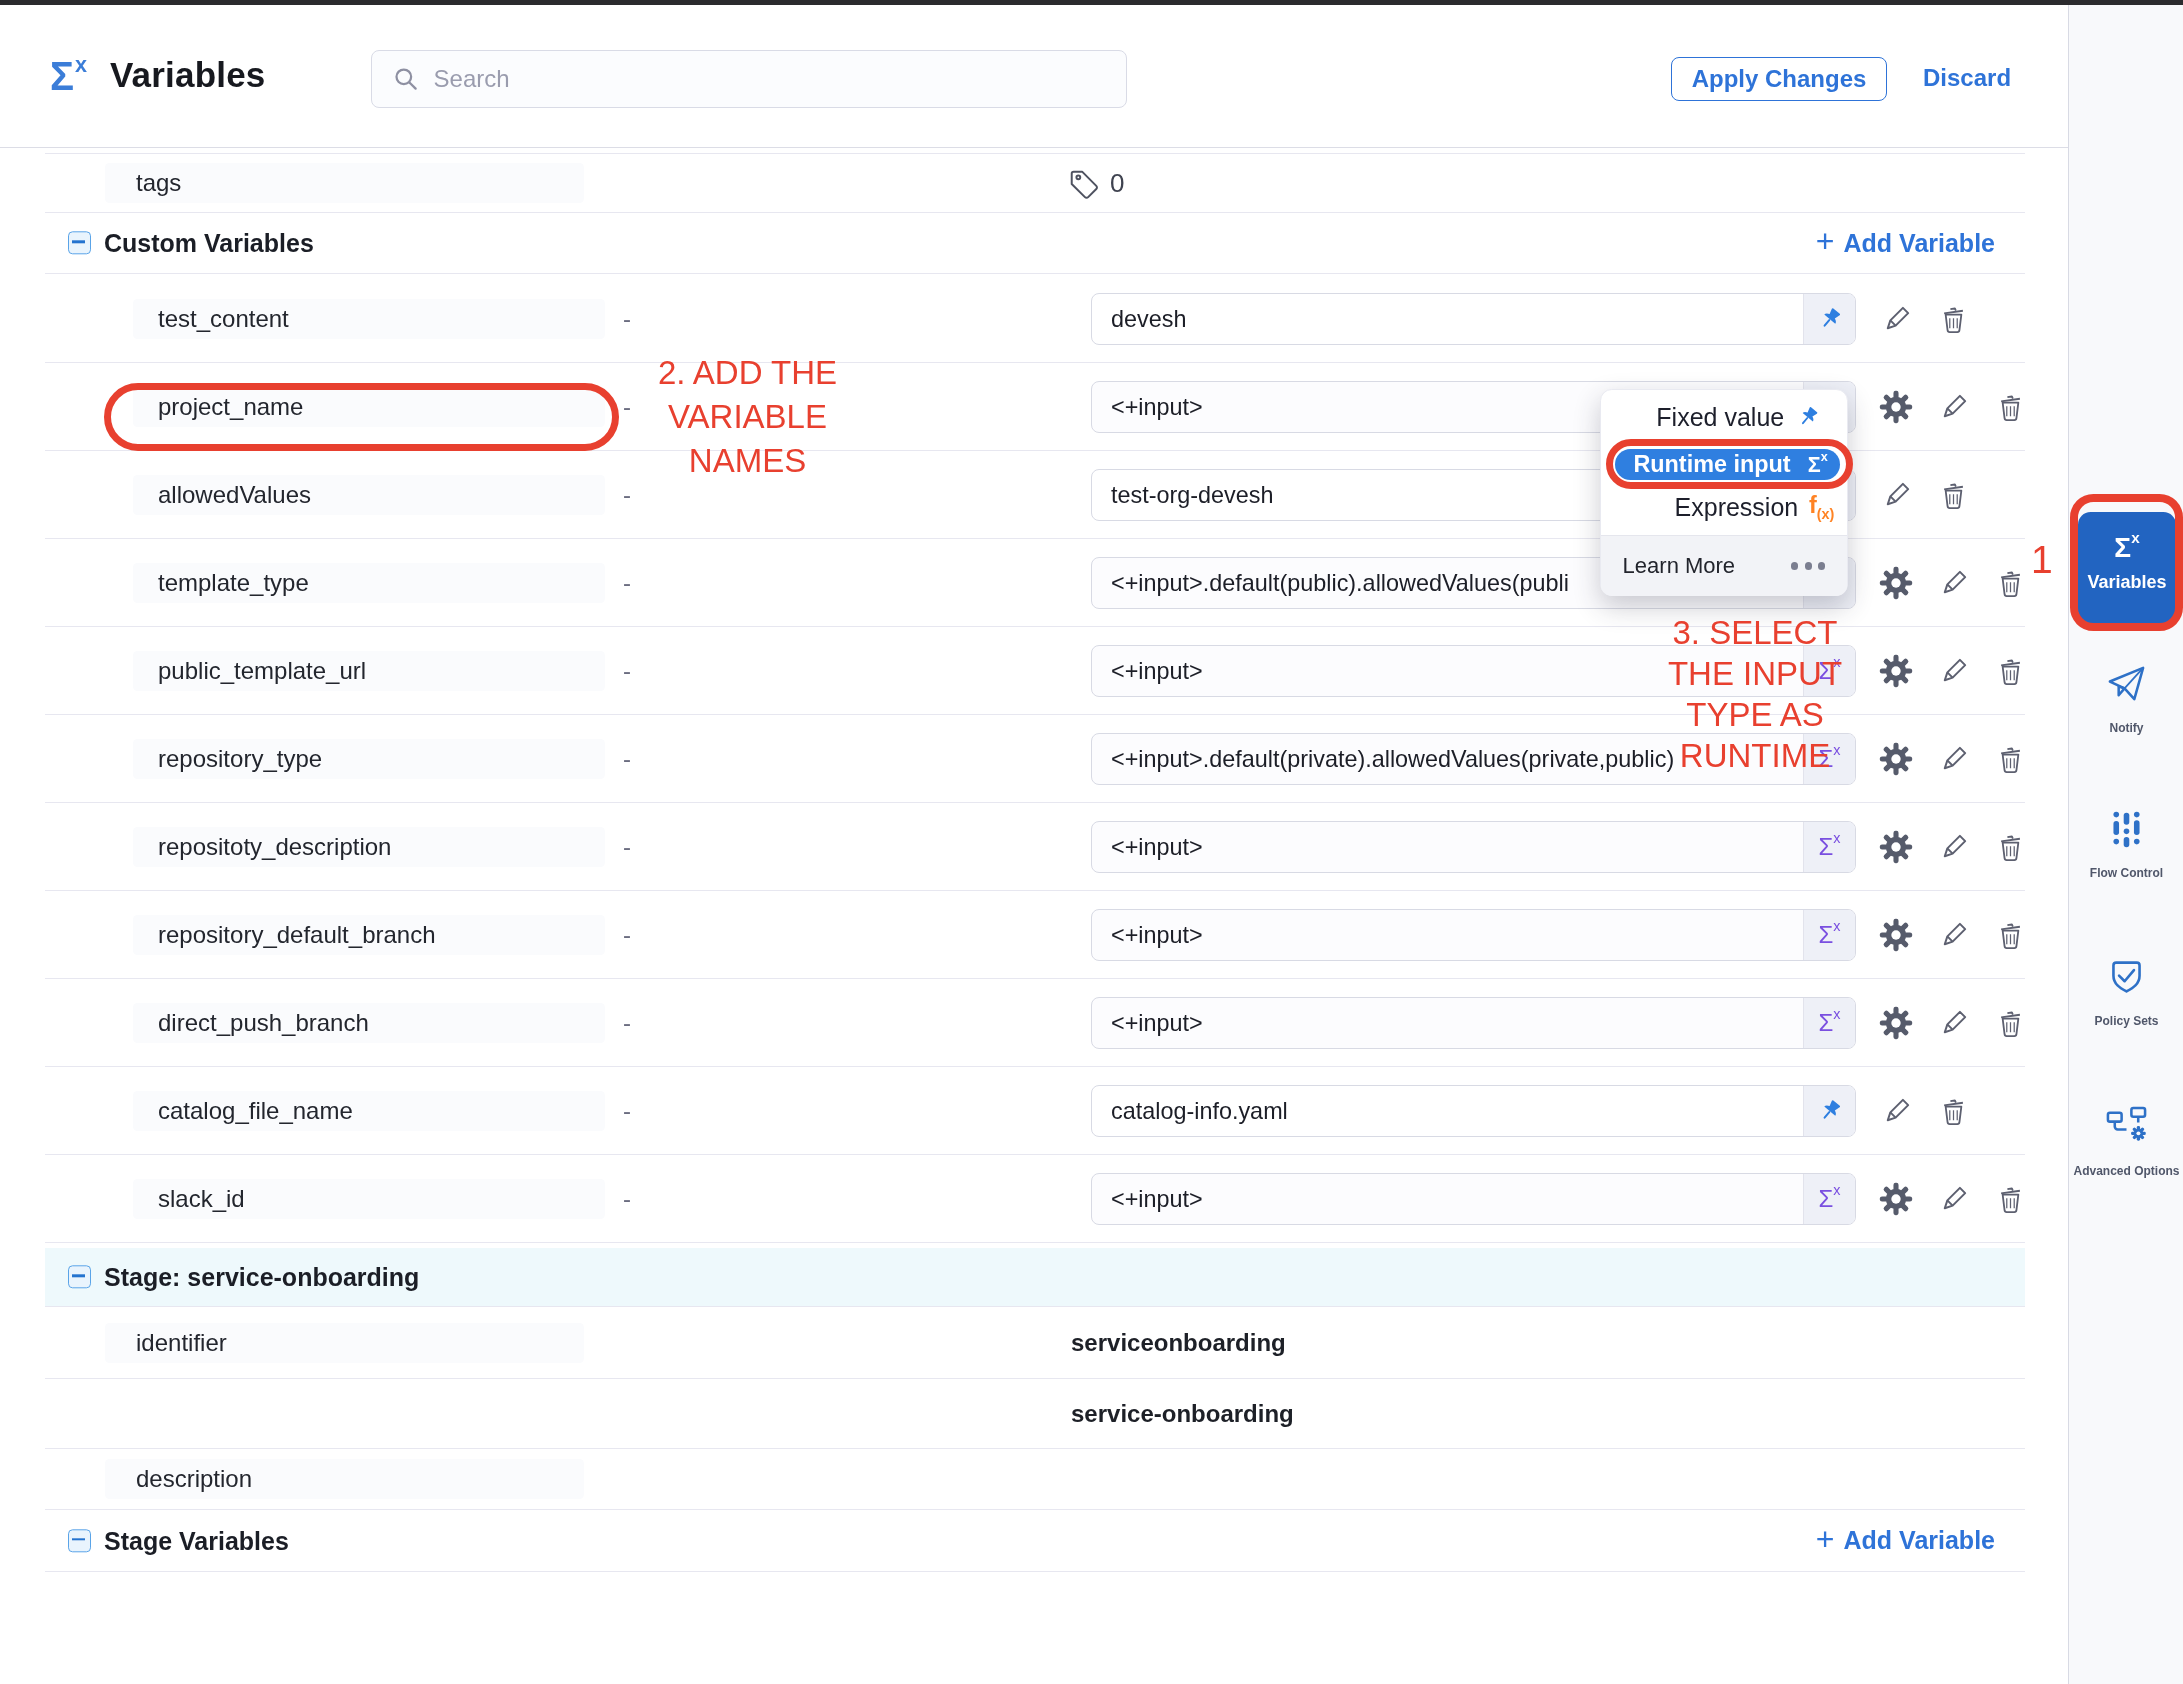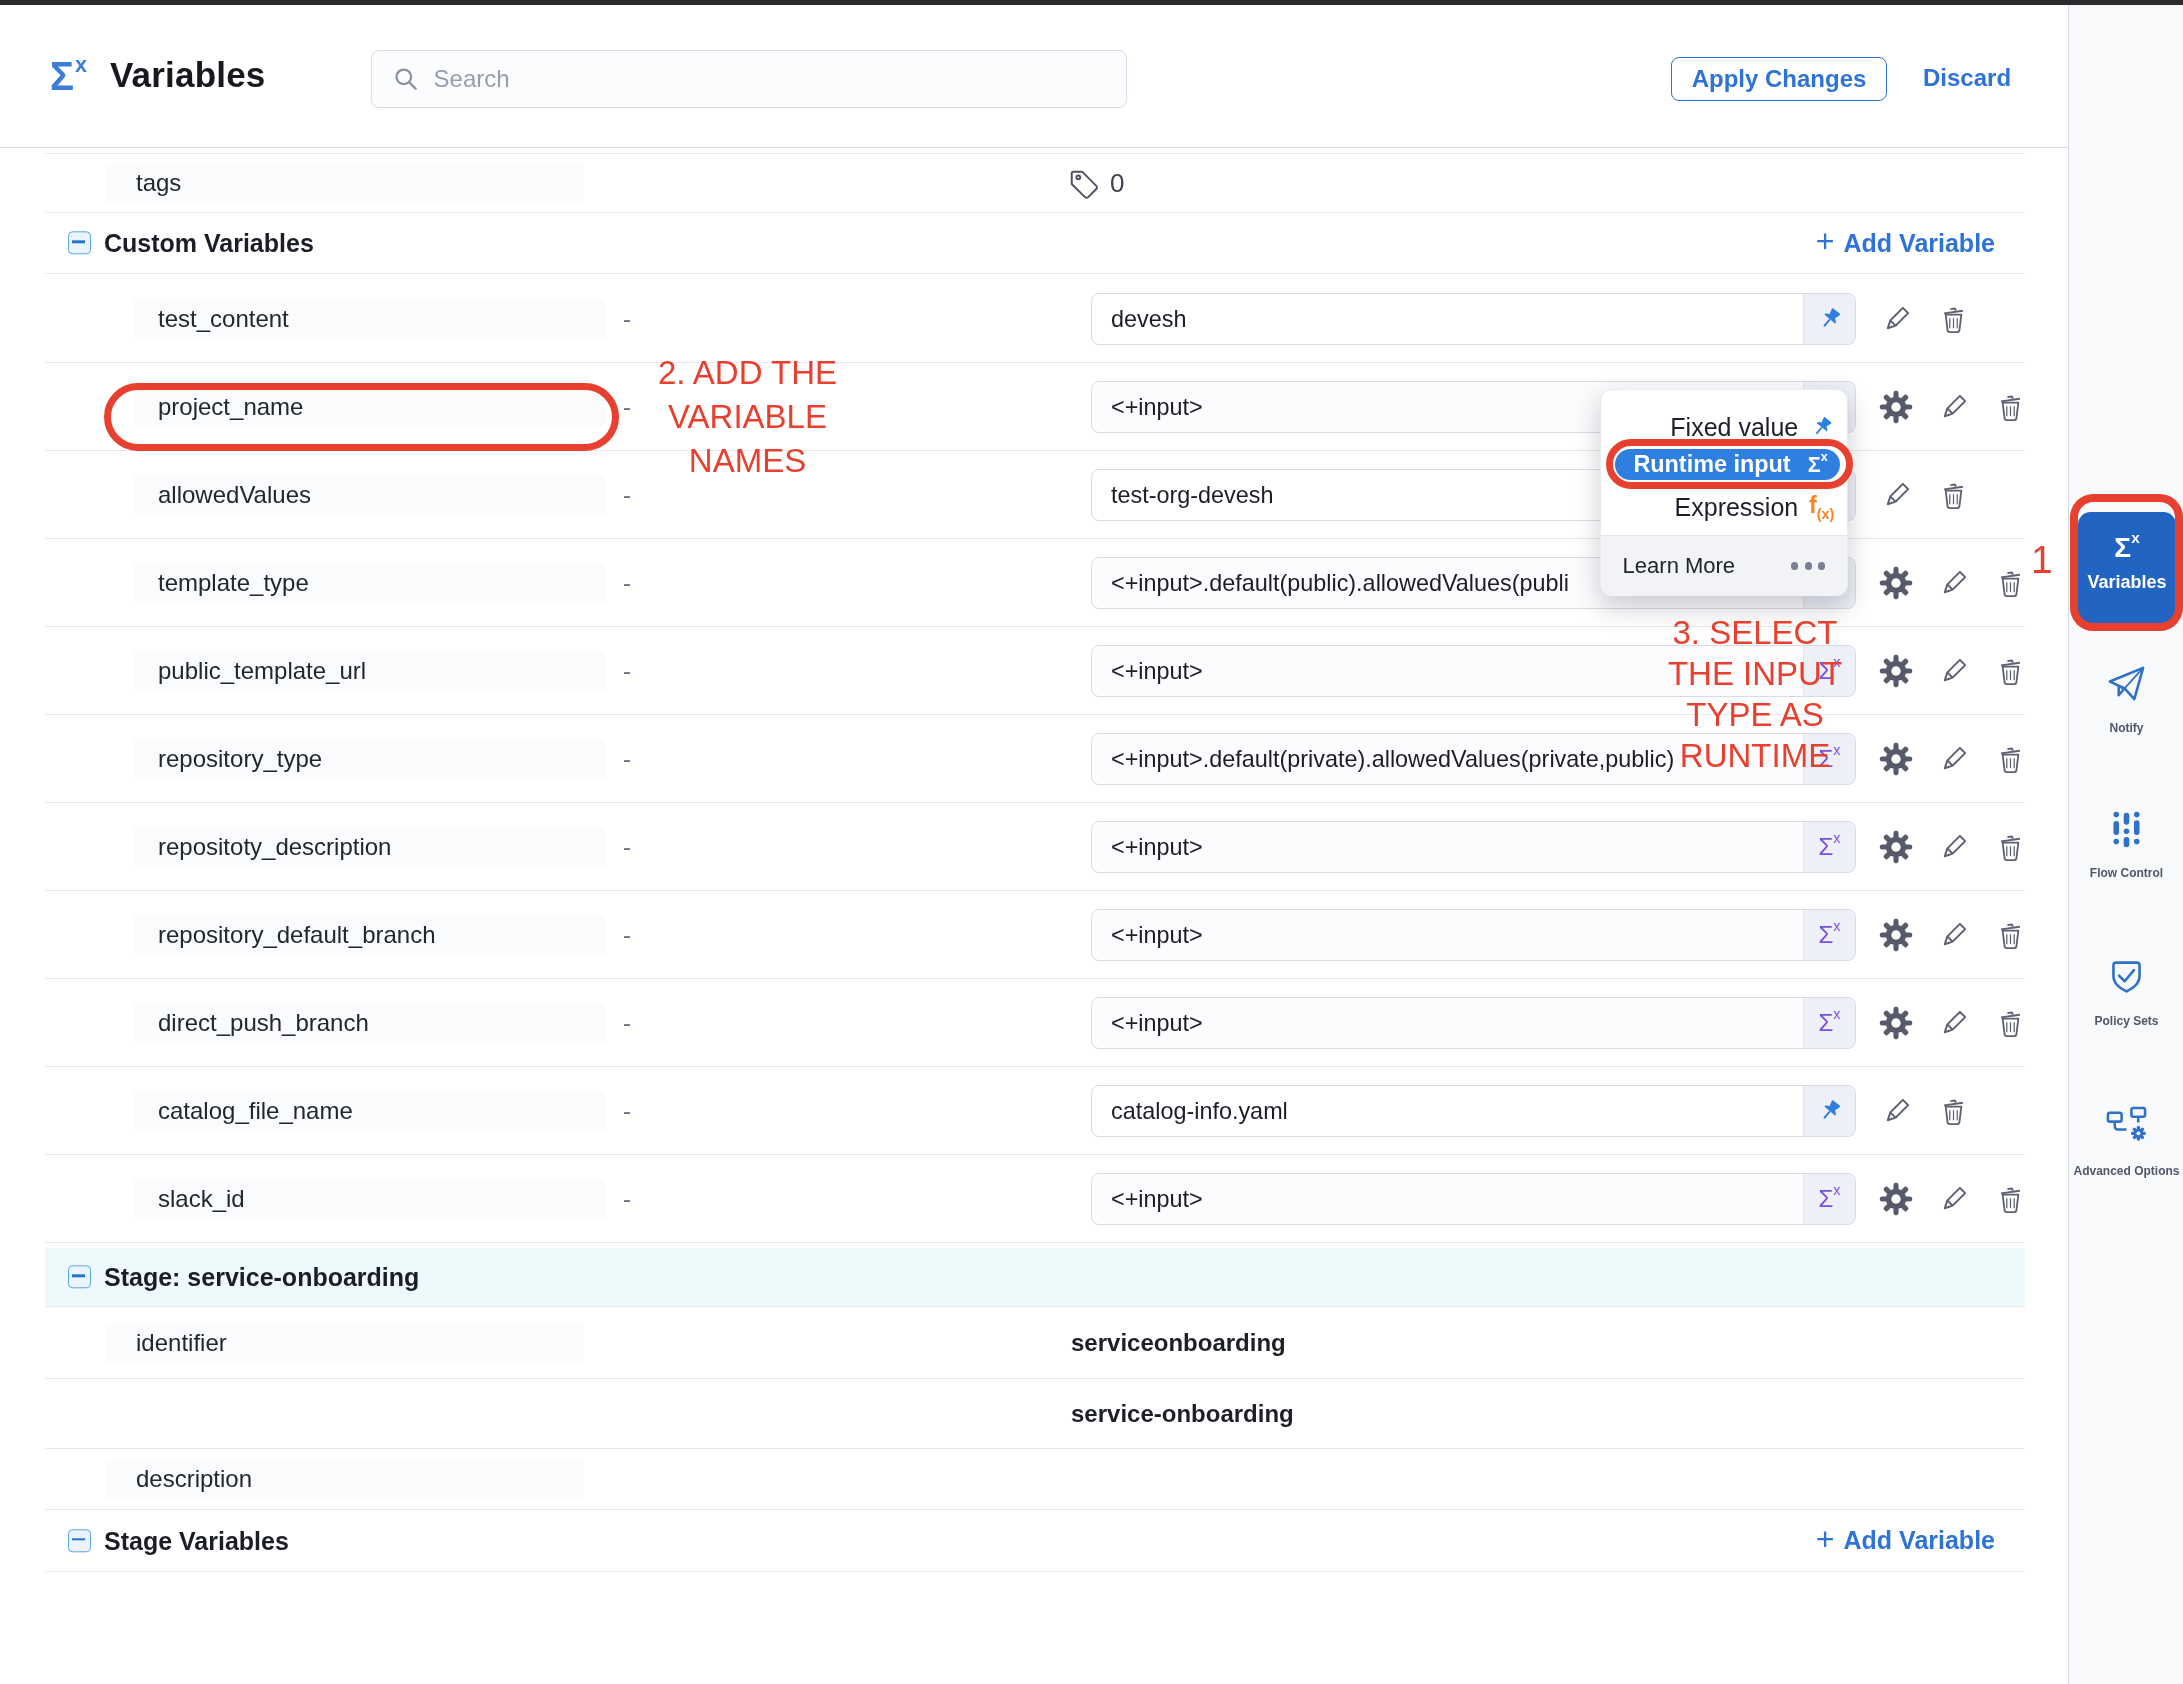--- a/index.html
+++ b/index.html
@@ -56,21 +56,21 @@
   .vcell{width:51px;height:100%;background:#eef0f7;border-left:0.9px solid #e2e3ec;display:flex;align-items:center;justify-content:center;flex-shrink:0;}
   .sigx{font-size:24px;color:#7a4fe0;font-weight:500;}
   .sigx sup{font-size:14.4px;position:relative;top:-2.7px;}
   .slot{position:absolute;top:26px;width:36px;height:36px;display:flex;align-items:center;justify-content:center;cursor:pointer;}
   .s1{left:1833px;} .s2{left:1890px;} .s3{left:1947px;}
 
   
   .menu{position:absolute;left:1600px;top:389px;width:248px;height:207px;background:#fff;border:0.9px solid #e9eaf1;border-radius:11.7px;
         box-shadow:0 10.8px 27px rgba(40,41,61,.24);z-index:40;box-sizing:border-box;}
   .mi{position:absolute;left:0;width:100%;height:40px;display:flex;align-items:center;justify-content:flex-end;cursor:pointer;}
-  .mi-fixed{top:17px;padding-right:13px;box-sizing:border-box;}
+  .mi-fixed{top:7px;padding-right:27px;box-sizing:border-box;}
   .mi-fixed .milbl{font-size:25px;color:#1d1f2b;margin-right:10.8px;}
   .mi-expr{top:97px;padding-right:12.6px;box-sizing:border-box;padding-left:32px;}
   .mi-expr .milbl{font-size:25px;color:#1d1f2b;margin-right:10.8px;}
   .fx{color:#ff8324;font-size:23.4px;font-weight:600;}
   .fx sub{font-size:14.4px;}
   .mi-pillwrap{position:absolute;left:14.4px;top:59px;width:225px;height:31px;}
   .rt-pill{width:100%;height:100%;background:#2f7fe0;border-radius:16px;display:flex;align-items:center;box-sizing:border-box;padding:0 12.6px 0 18px;cursor:pointer;}
   .rt-pill .milbl{color:#fff;font-size:23.4px;font-weight:600;flex:1;}
   .rt-pill .sigw{color:#fff;font-size:21.6px;font-weight:600;}
   .rt-pill .sigw sup{font-size:12.6px;position:relative;top:-2.7px;}

